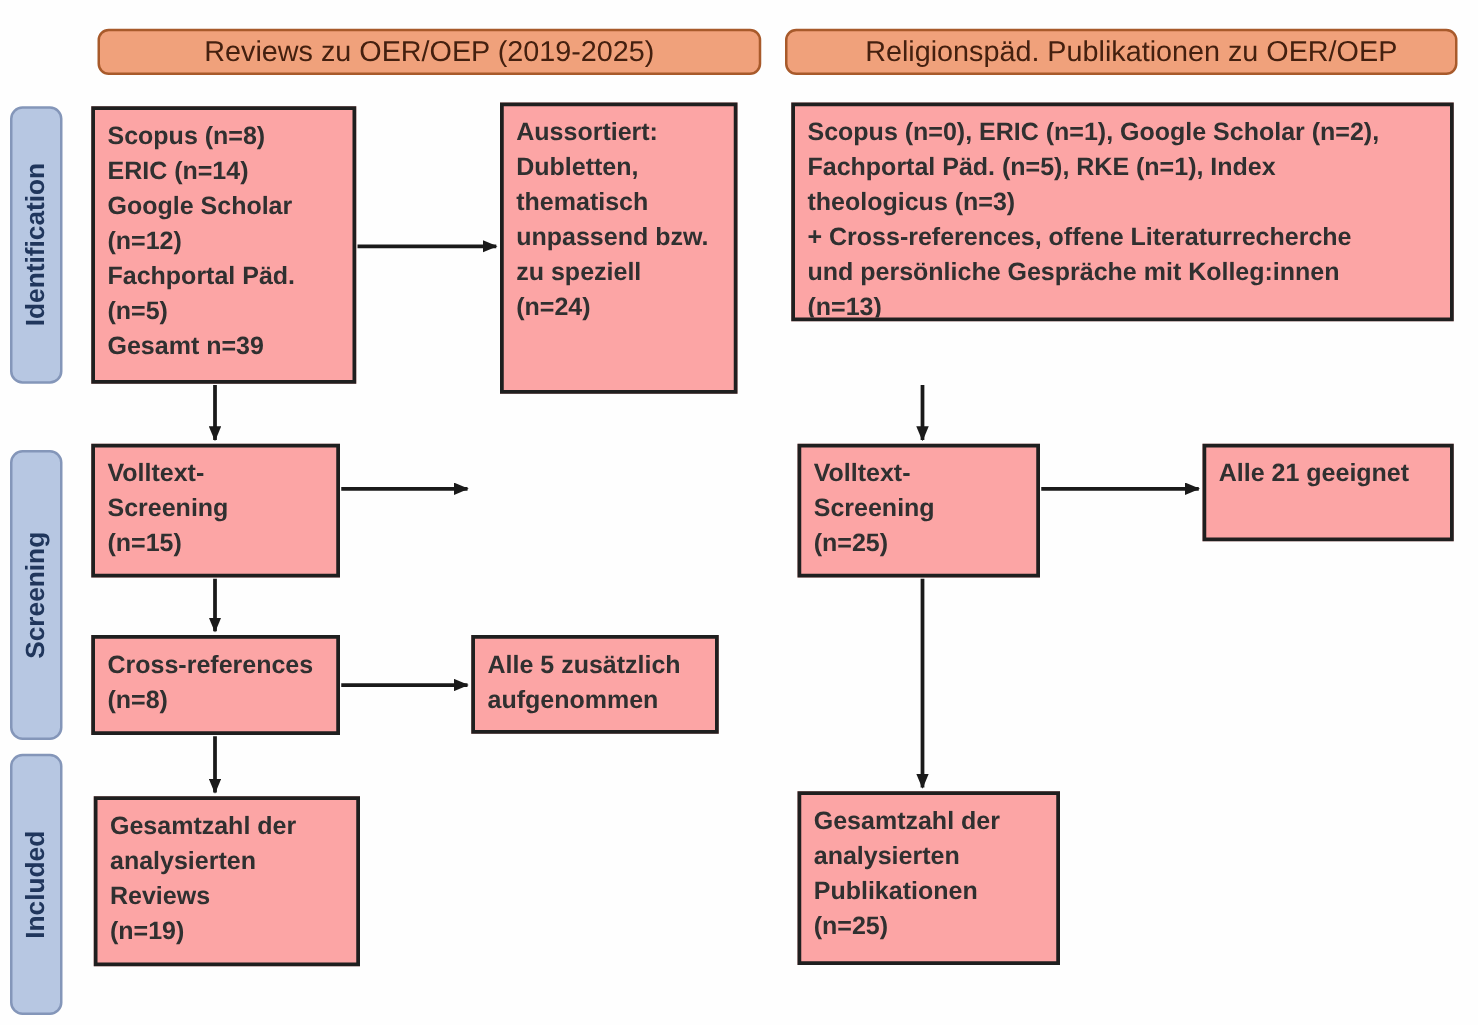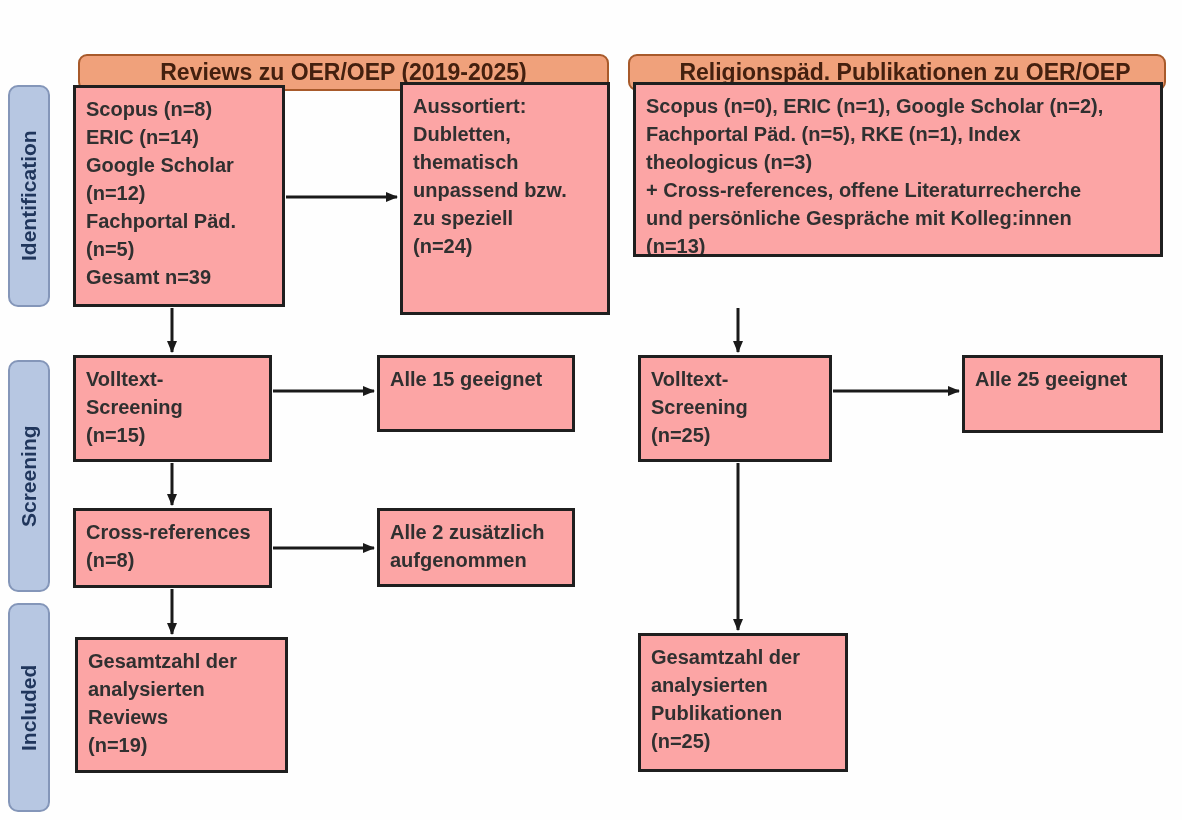--- a/index.html
+++ b/index.html
@@ -13,22 +13,22 @@
     position:relative;width:1182px;height:820px;background:var(--background);
     overflow:hidden;
   }
   .fbox{
     position:absolute;background:#fca5a5;border:3px solid var(--box_border);
     color:var(--box_text);font-size:20px;font-weight:bold;line-height:28px;
     white-space:pre-line;box-sizing:border-box;padding:7px 10px;overflow:hidden;
   }
   .hdr{
     position:absolute;background:var(--header_fill);border:2px solid var(--header_border);
-    border-radius:9px;color:var(--header_text);font-size:23px;font-weight:bold;
-    display:flex;align-items:center;justify-content:center;box-sizing:border-box;margin-top:31px;
+    border-radius:9px;color:var(--header_text);font-size:23px;font-weight:normal;
+    display:flex;align-items:center;justify-content:center;box-sizing:border-box;
   }
   .side{
     position:absolute;background:var(--sidebar_fill);border:2px solid var(--sidebar_border);
     border-radius:10px;color:var(--sidebar_text);font-size:21px;font-weight:bold;
     display:flex;align-items:center;justify-content:center;box-sizing:border-box;
     writing-mode:vertical-rl;transform:rotate(180deg);
   }
   svg.arrows{position:absolute;left:0;top:0;pointer-events:none;}
   .arrow{stroke:var(--arrow);stroke-width:3;fill:none;}
   .ah{fill:var(--arrow);}
@@ -45,50 +45,49 @@
   <div class="side" style="left:8px;top:360px;width:42px;height:232px;">Screening</div>
   <div class="side" style="left:8px;top:603px;width:42px;height:209px;">Included</div>
 
   <div class="fbox" style="left:73px;top:85px;width:212px;height:222px;">Scopus (n=8)
 ERIC (n=14)
 Google Scholar
 (n=12)
 Fachportal Päd.
 (n=5)
 Gesamt n=39</div>
-  <div class="fbox" style="left:400px;top:82px;width:210px;height:233px;">Aussortiert:
+  <div class="fbox" style="left:400px;top:82px;width:190px;height:233px;">Aussortiert:
 Dubletten,
 thematisch
 unpassend bzw.
 zu speziell
 (n=24)</div>
   <div class="fbox" style="left:73px;top:355px;width:199px;height:107px;">Volltext-
 Screening
 (n=15)</div>
-  <div class="fbox" style="left:377px;top:355px;width:198px;height:77px;">Alle 15 geeignet</div>
   <div class="fbox" style="left:73px;top:508px;width:199px;height:80px;">Cross-references
 (n=8)</div>
-  <div class="fbox" style="left:377px;top:508px;width:198px;height:79px;">Alle 2 zusätzlich
+  <div class="fbox" style="left:377px;top:508px;width:198px;height:79px;">Alle 5 zusätzlich
 aufgenommen</div>
   <div class="fbox" style="left:75px;top:637px;width:213px;height:136px;">Gesamtzahl der
 analysierten
 Reviews
 (n=19)</div>
 
   <div class="fbox" style="left:633px;top:82px;width:530px;height:175px;">Scopus (n=0), ERIC (n=1), Google Scholar (n=2),
 Fachportal Päd. (n=5), RKE (n=1), Index
 theologicus (n=3)
 + Cross-references, offene Literaturrecherche
 und persönliche Gespräche mit Kolleg:innen
 (n=13)
 Gesamt n=25</div>
   <div class="fbox" style="left:638px;top:355px;width:194px;height:107px;">Volltext-
 Screening
 (n=25)</div>
-  <div class="fbox" style="left:962px;top:355px;width:201px;height:78px;">Alle 25 geeignet</div>
+  <div class="fbox" style="left:962px;top:355px;width:201px;height:78px;">Alle 21 geeignet</div>
   <div class="fbox" style="left:638px;top:633px;width:210px;height:139px;">Gesamtzahl der
 analysierten
 Publikationen
 (n=25)</div>
 
   <svg class="arrows" width="1182" height="820">
     <defs>
       <marker id="ah" viewBox="0 0 12 10" refX="11" refY="5" markerWidth="12" markerHeight="10" orient="auto" markerUnits="userSpaceOnUse">
         <path class="ah" d="M0,0 L12,5 L0,10 Z"></path>
       </marker>

